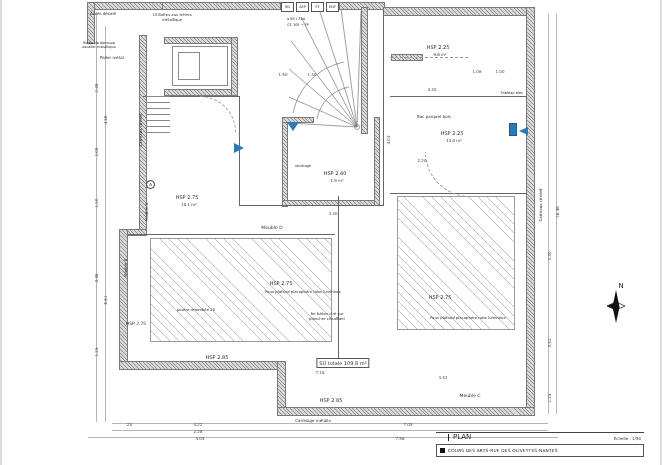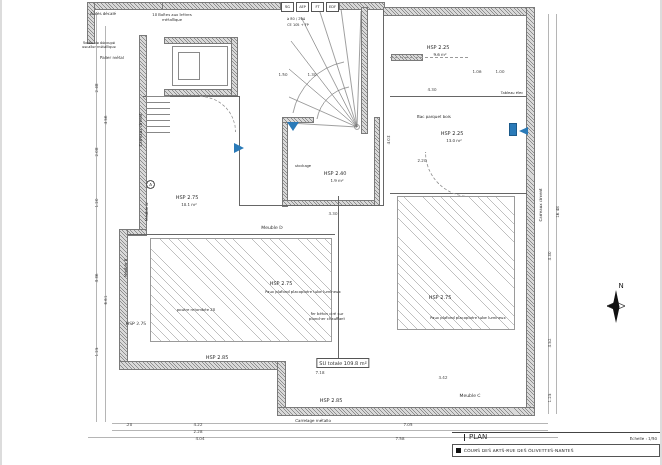--- a/index.html
+++ b/index.html
@@ -15,21 +15,21 @@
   .lbl.boxed{border:.6px solid #555;background:#fff;padding:1px 2px}
   .dimlbl{position:absolute;color:#444;white-space:nowrap;transform:translate(-50%,-50%)}
   .fixture{position:absolute;background:#2a7ab8}
   .arc{position:absolute;border:.7px dashed #9a9a9a}
   .dash{position:absolute;border-top:.7px dashed #9a9a9a}
   .steps{position:absolute;background:repeating-linear-gradient(180deg,#888 0,#888 .7px,transparent .7px,transparent 6px)}
   .inner-rect{position:absolute;border:.6px solid #8a8a8a;background:#fff}
   #utility-boxes{position:absolute;left:281px;top:2px;display:flex;gap:2px}
   .ubox{border:.6px solid #555;background:#fff;font-size:3.5px;color:#222;height:10px;min-width:13px;display:flex;align-items:center;justify-content:center;padding:0 1px}
   .section-marker{position:absolute;left:146px;top:180px;width:9px;height:9px;border:.7px solid #333;border-radius:50%;font-size:4px;color:#222;display:flex;align-items:center;justify-content:center;background:#fff}
-  #titleblock{position:absolute;left:452px;top:428px;width:208px;height:36px}
+  #titleblock{position:absolute;left:436px;top:428px;width:208px;height:36px}
   .tb-line{position:absolute;left:0;top:4px;width:100%;height:1px;background:#444}
   .tb-plan{position:absolute;left:12px;top:6px;font-size:7px;color:#222;border-left:1.2px solid #222;padding-left:4px;line-height:1}
   .tb-scale{position:absolute;right:3px;top:8px;font-size:4px;color:#333}
   .tb-bar{position:absolute;left:0;top:16px;width:100%;height:13px;border:.7px solid #555;background:#fff;display:flex;align-items:center;gap:3px;padding:0 3px}
   .tb-logo{width:5px;height:5px;background:#111;flex:0 0 auto}
   .tb-project{font-size:4.3px;letter-spacing:.2px;color:#222;white-space:nowrap}
   #north{position:absolute;left:602px;top:280px}
 </style>
 </head>
 <body>

